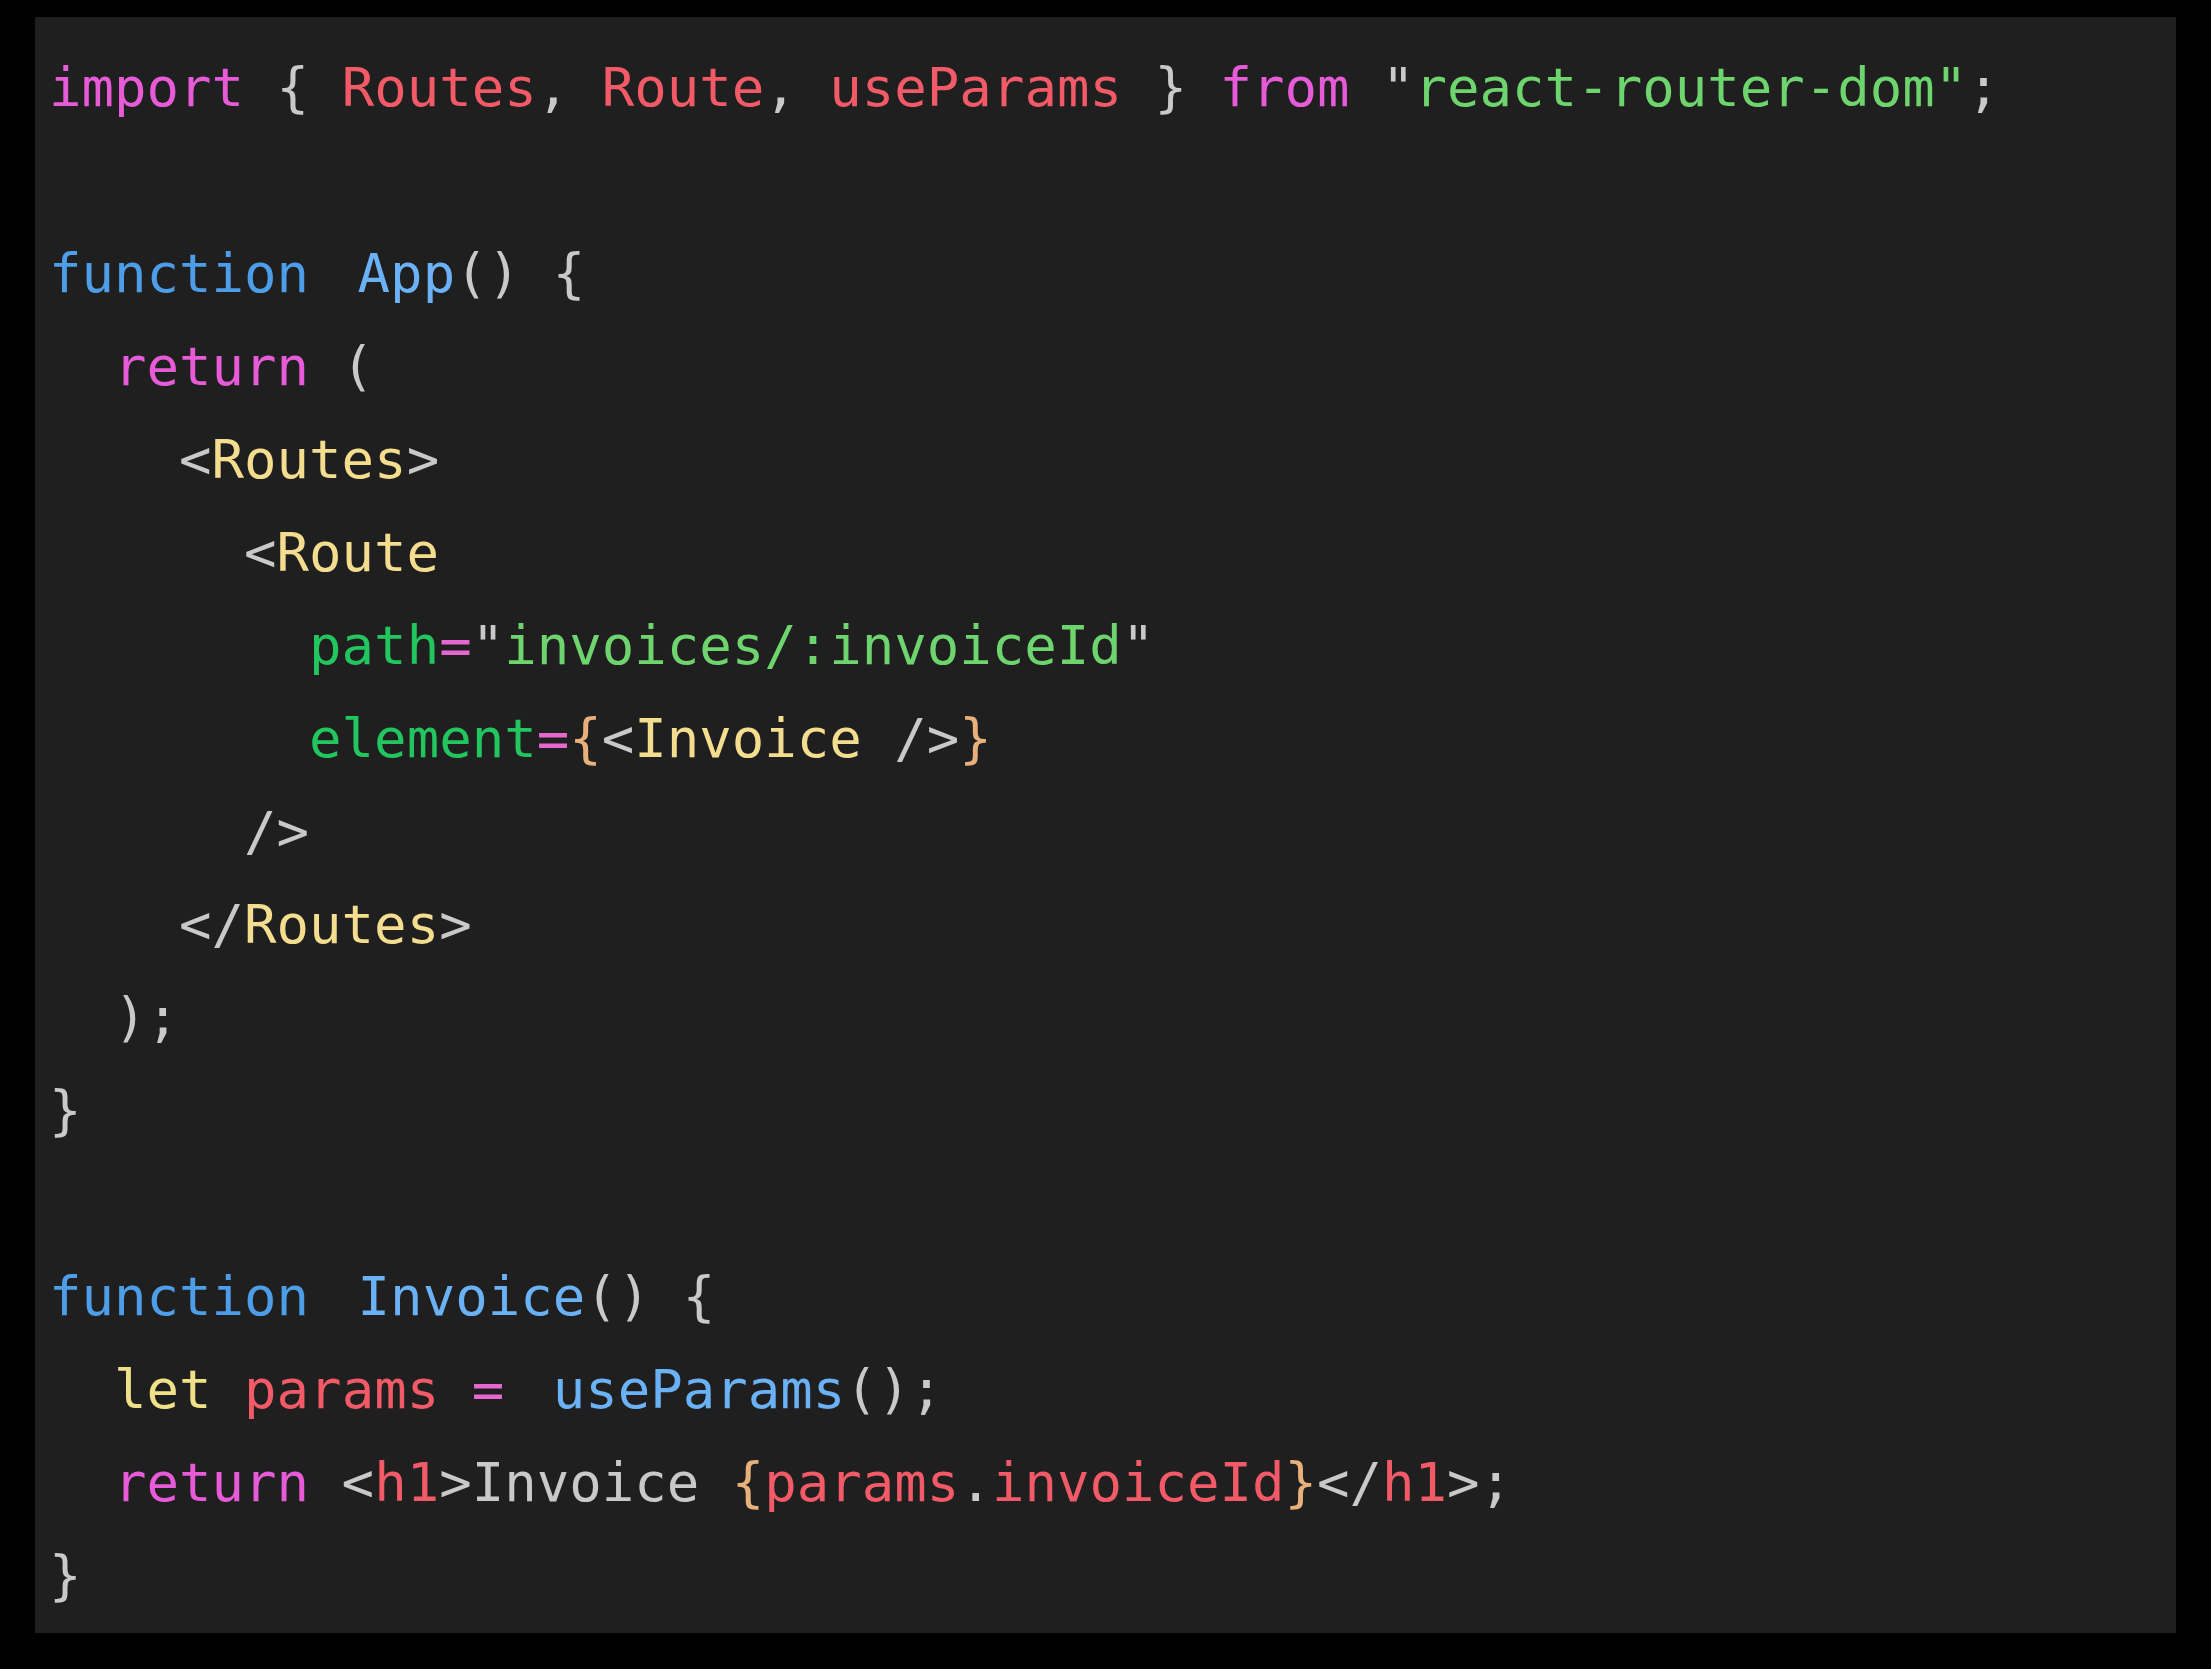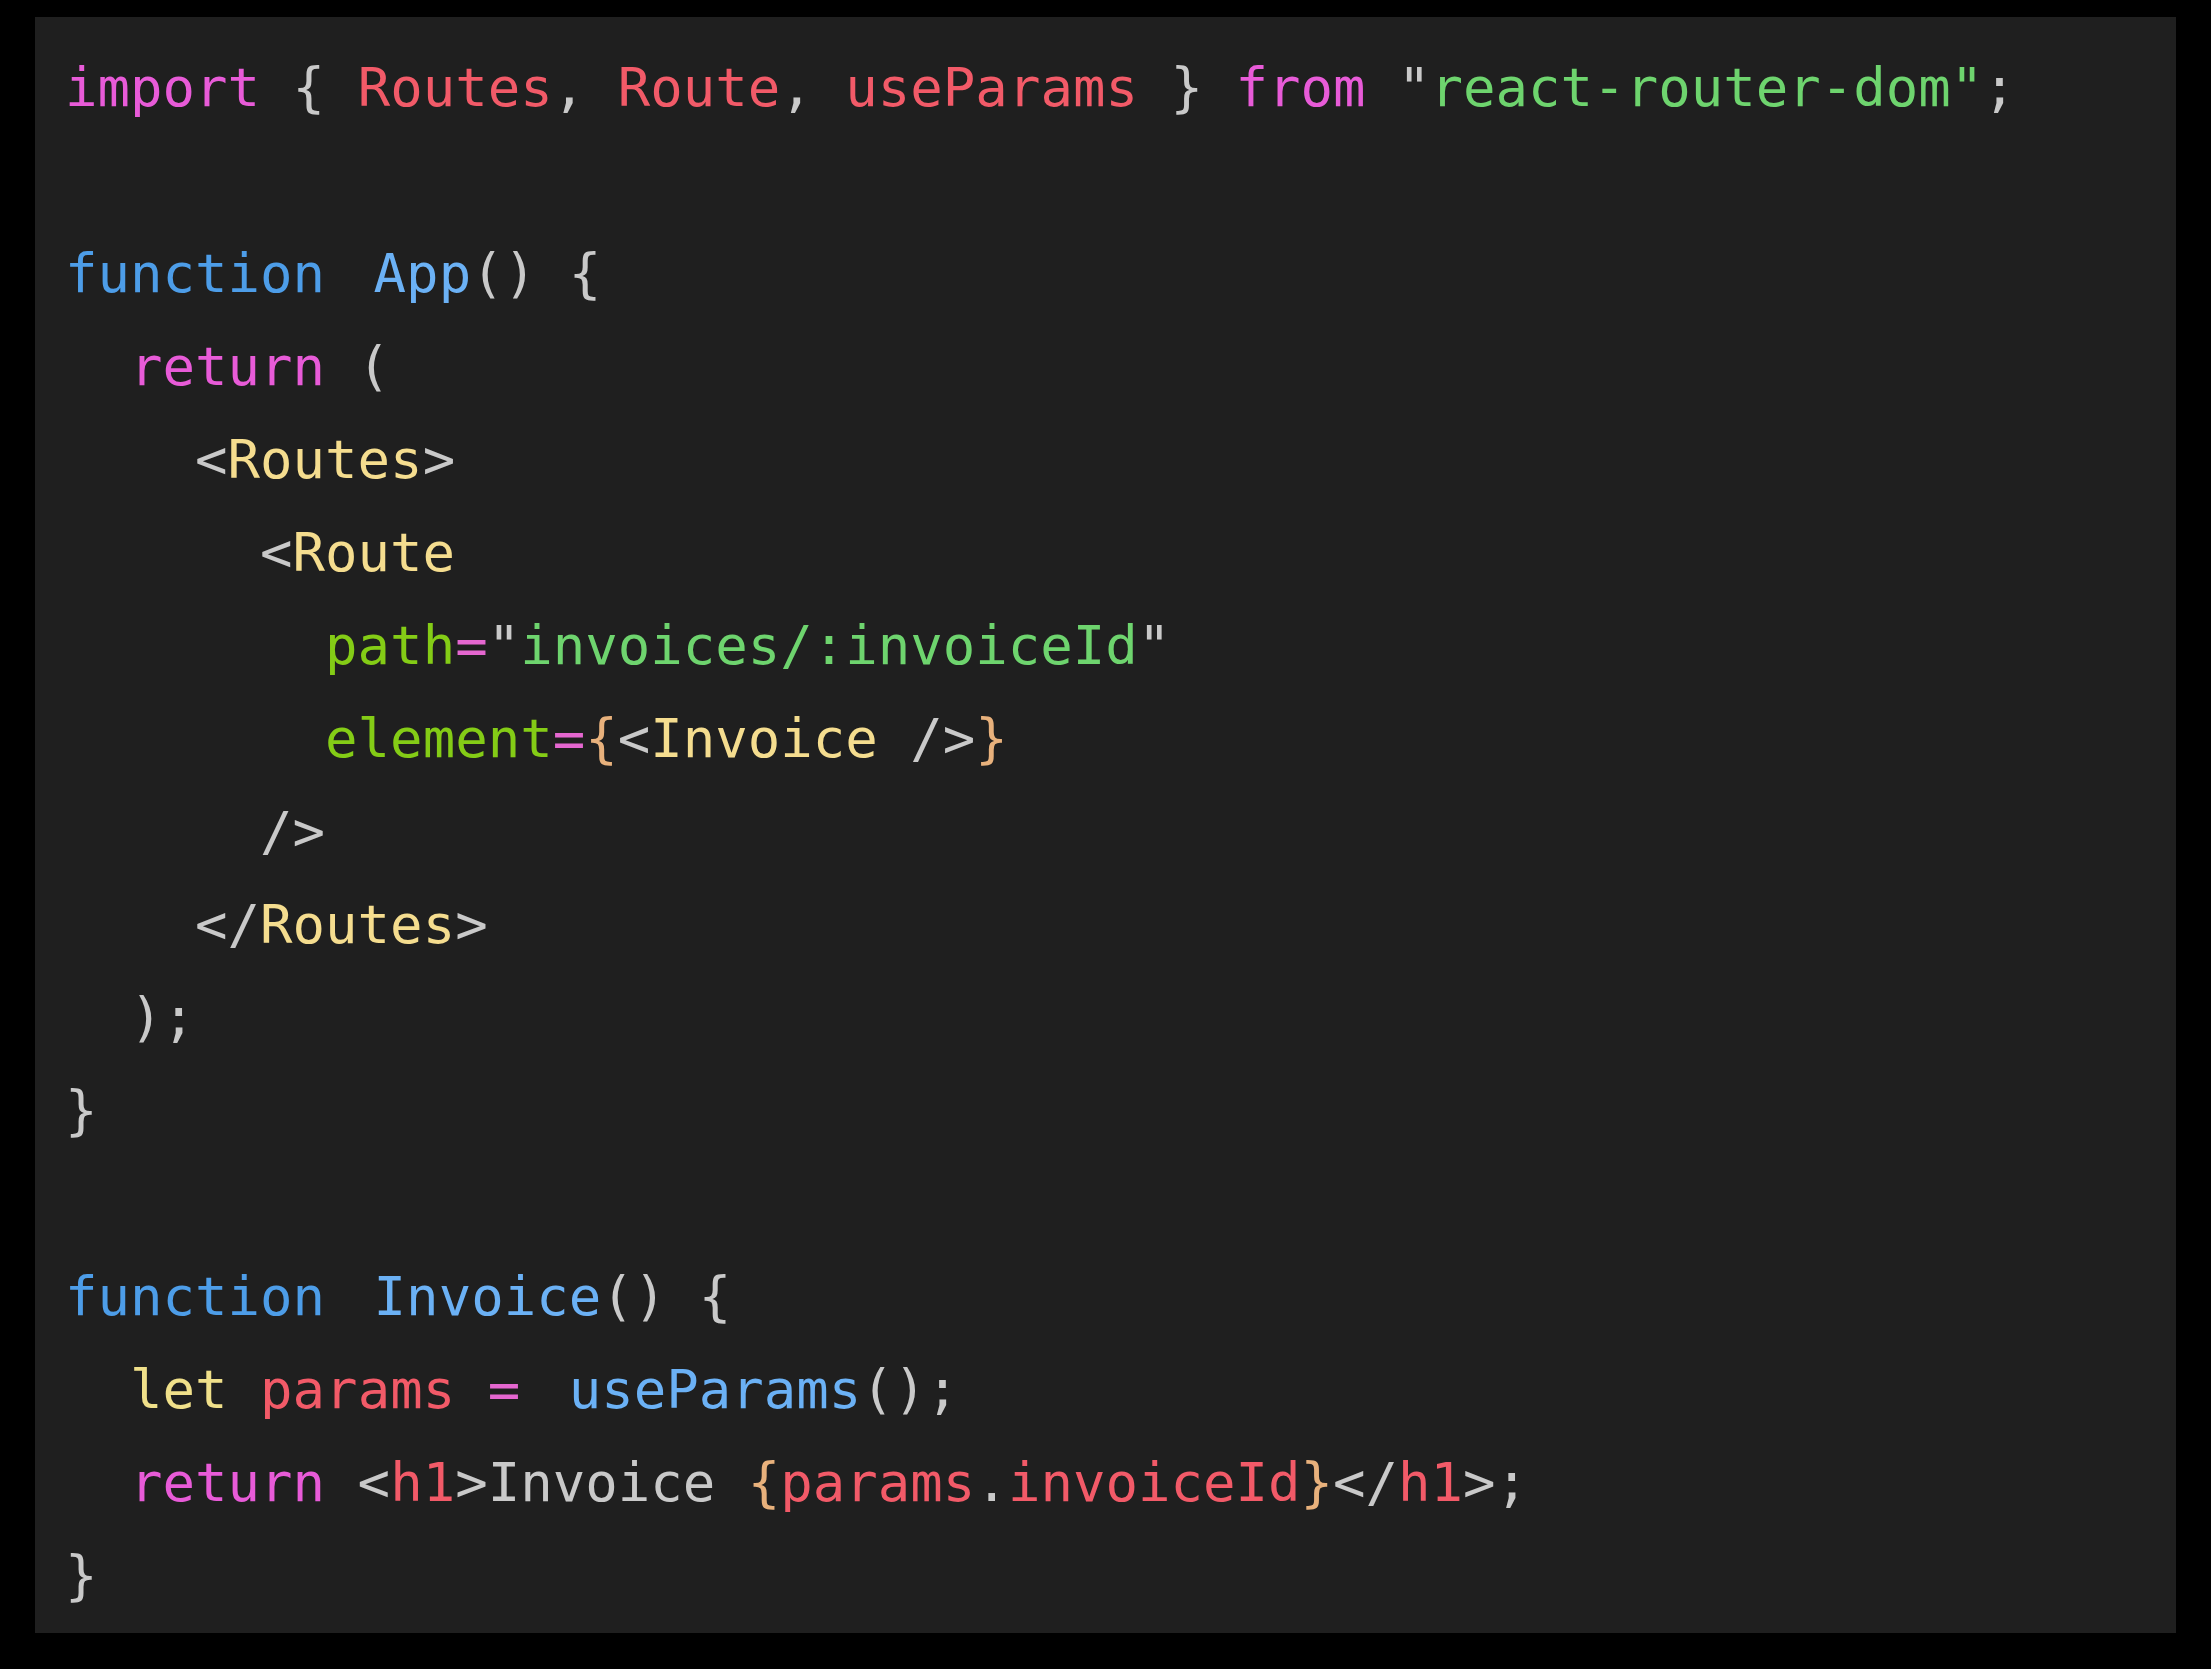--- a/index.html
+++ b/index.html
@@ -33,32 +33,32 @@
     font-family: "DejaVu Sans Mono", "Liberation Mono", monospace;
     font-size: 54px;
     line-height: 93px;
     letter-spacing: 0px;
     white-space: pre;
     color: #c8c8c8;
   }
   .ln {
     display: block;
     height: 93px;
-    padding-left: 30px;
+    padding-left: 14px;
     white-space: pre;
   }
   
   .t-kw       { color: #e85bd8; }  
   .t-punct    { color: #c9c9c9; }  
   .t-ident    { color: #f25a68; }  
   .t-str      { color: #6ed46e; }  
   .t-fnkw     { color: #4d9de8; }  
   .t-fnname   { color: #6bb1f5; margin-left: 16px; }  
   .t-tag      { color: #f5dd8f; }  
-  .t-attr     { color: #84cc16; text-align: right; }  
+  .t-attr     { color: #22c55e; text-align: right; }  
   .t-eq       { color: #e567d0; }  
   .t-brace    { color: #e8b17c; }  
   .t-let      { color: #f0e08a; margin-top: 9px; }  
   .t-htmltag  { color: #f25a68; margin-top: 36px; }  
   .t-text     { color: #c9c9c9; }
 </style>
 </head>
 <body>
 
 <div id="code-frame">

